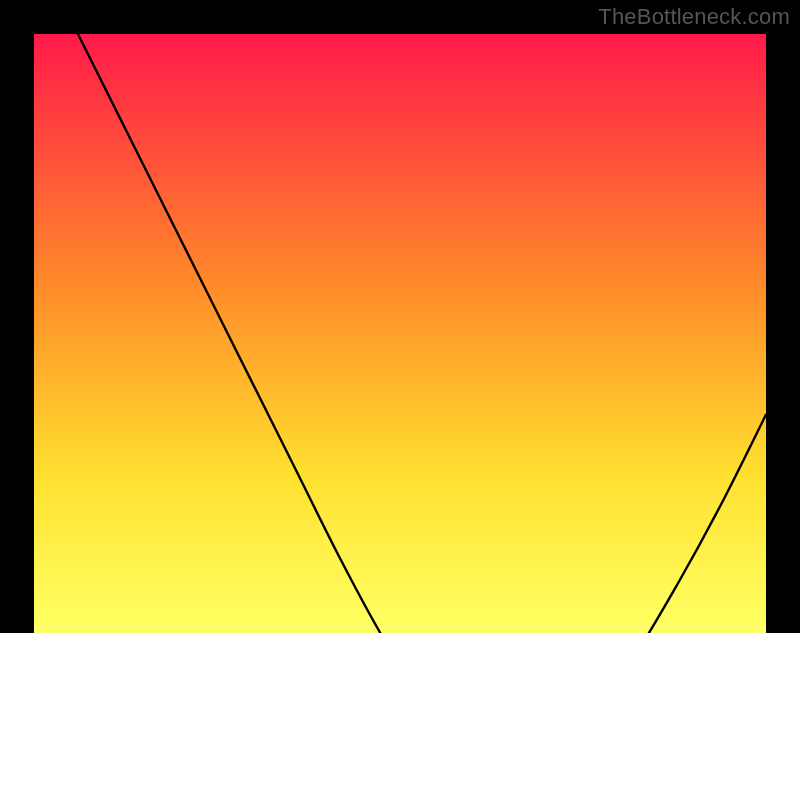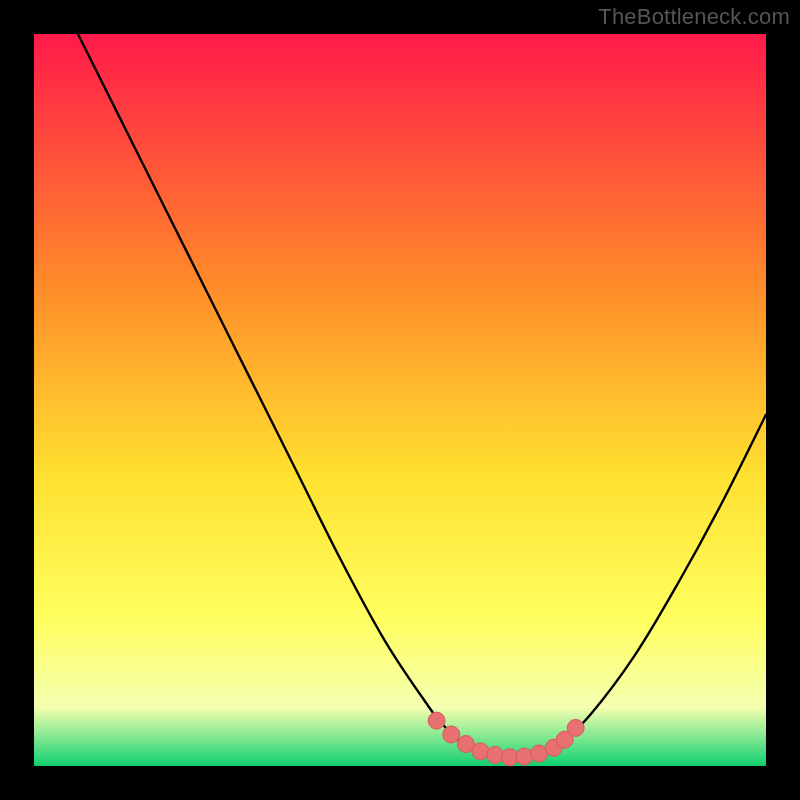--- a/index.html
+++ b/index.html
@@ -3,21 +3,21 @@
 <meta charset="utf-8">
 <style>
   body {
     margin: 0;
     padding: 0;
     background: #fff;
     font-family: Arial, Helvetica, sans-serif;
   }
   .frame {
     width: 800px;
-    height: 800px;
+    height: 633px;
     position: relative;
     background: #000;
     overflow: hidden;
   }
   .watermark {
     position: absolute;
     top: 4px;
     right: 10px;
     color: #555;
     font-size: 22px;

